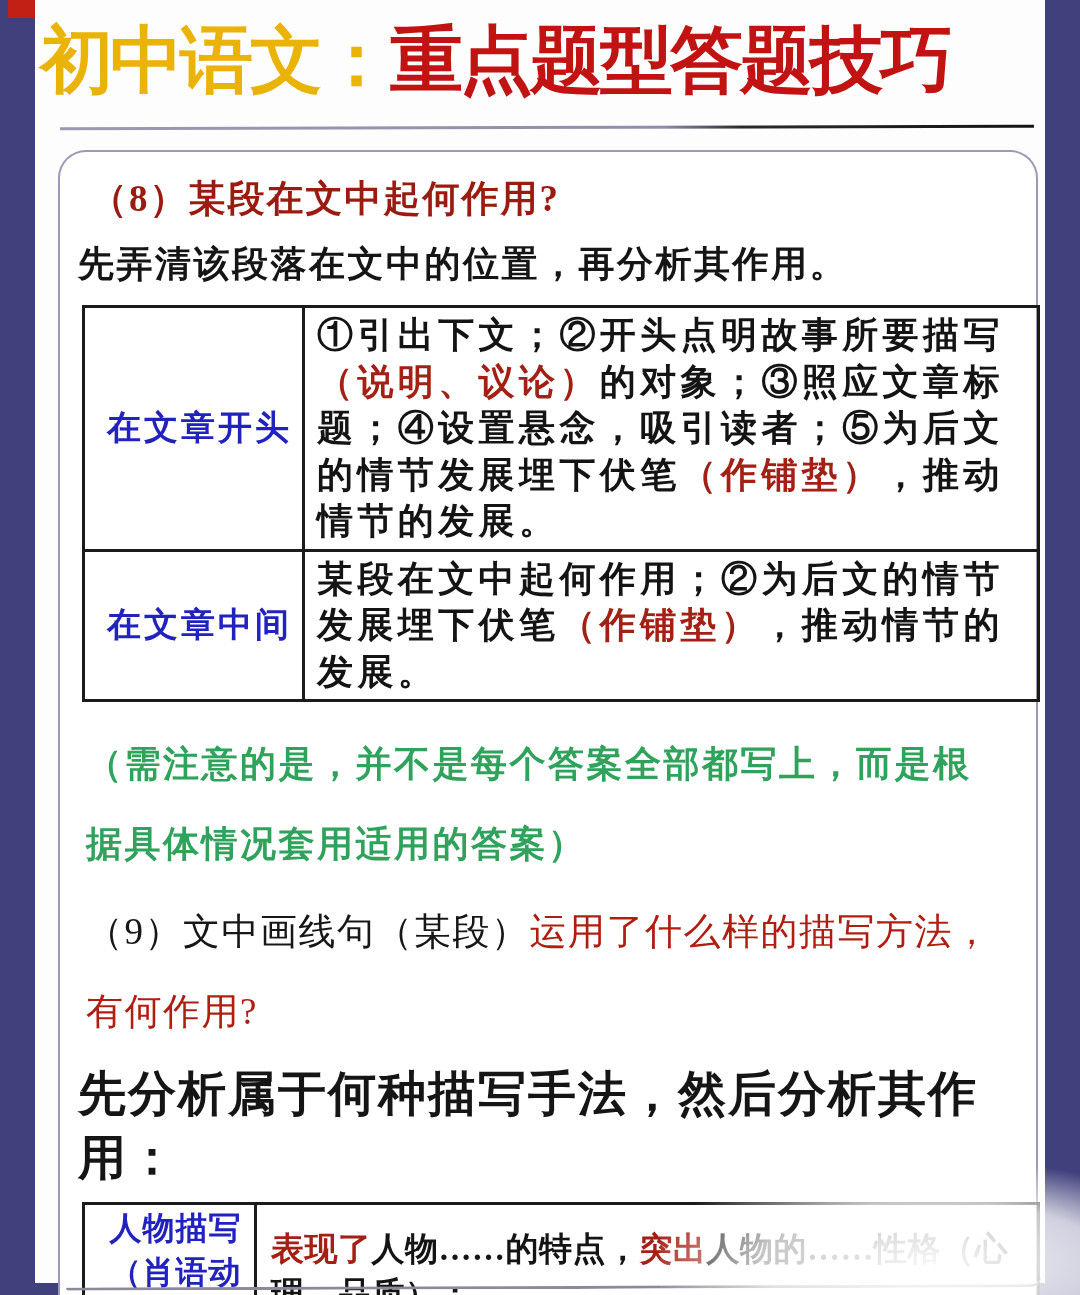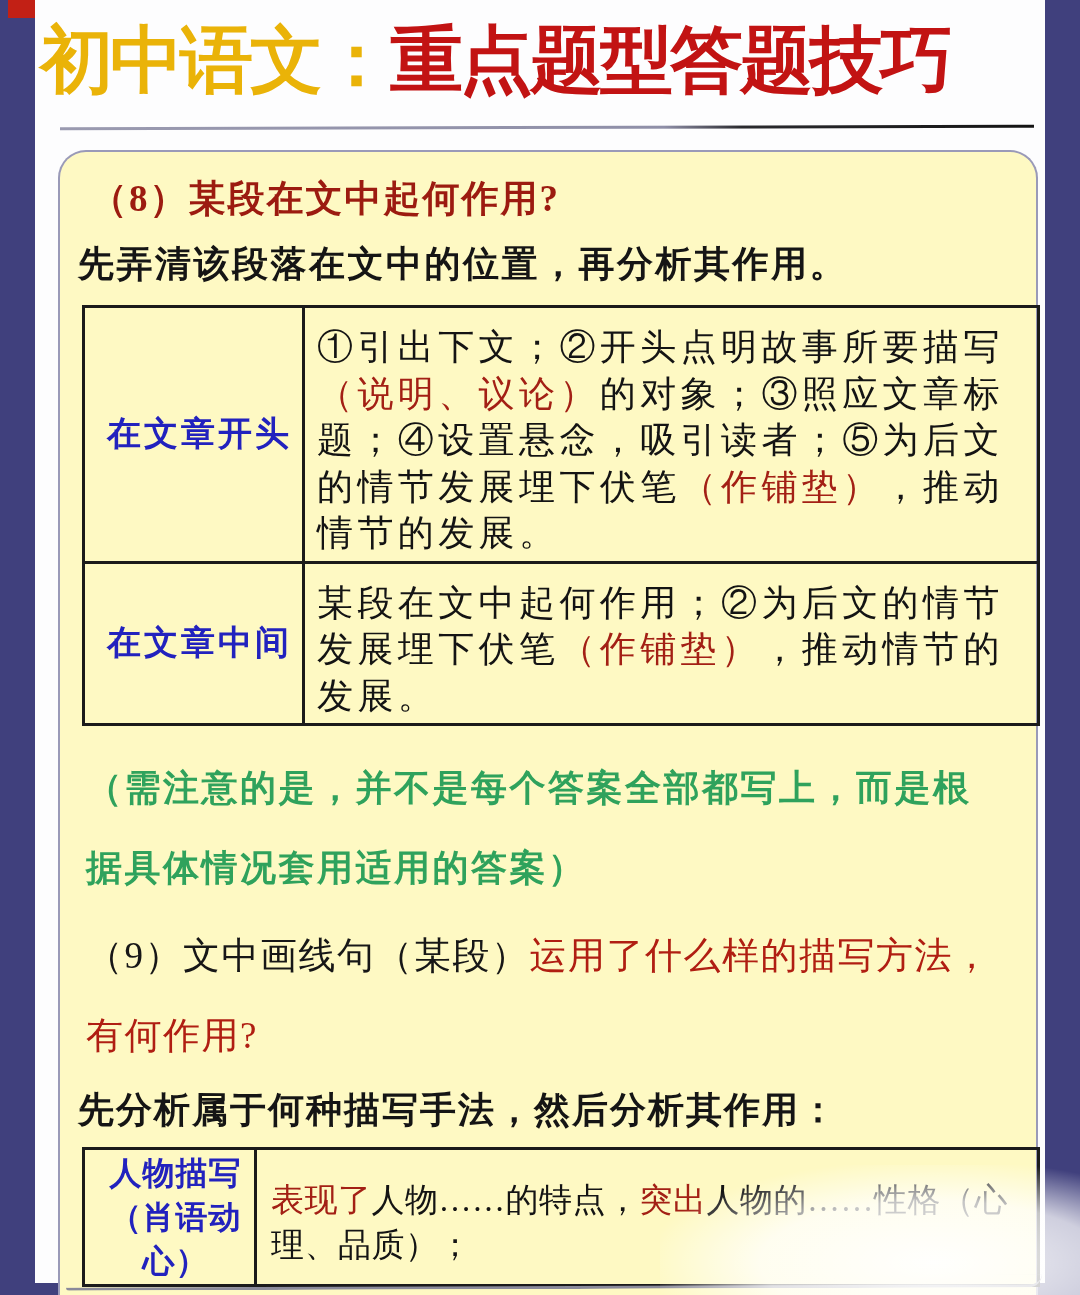--- a/index.html
+++ b/index.html
@@ -29,21 +29,21 @@
   .title .t-red{color:#C21313;}
   .title-rule{
     position:absolute;left:22px;right:8px;top:118px;height:3px;
     background:linear-gradient(to right,#9A9AB0 0%,#8F8FA8 62%,#2A2A2E 70%,#141414 100%);
     transform:rotate(-0.15deg);
   }
   
   .card{
     position:absolute;left:58px;top:150px;width:980px;bottom:0;
     box-sizing:border-box;
-    background:#fef9c3;
+    background:#ffffff;
     border:2px solid #9A9AB8;border-bottom:none;
     border-radius:28px 28px 0 0;
     padding:20px 14px 0 14px;
   }
   .card:after{
     content:"";position:absolute;left:6px;right:-6px;bottom:6px;height:10px;
     border-bottom:3px solid #8A8A9A;border-radius:0 0 40px 10px;
     transform:rotate(-0.2deg);
   }
   .h-red{
@@ -60,23 +60,23 @@
   .t2{width:958px;}
   td{border:3px solid #1B1B1B;vertical-align:middle;box-sizing:border-box;}
   .lbl{
     text-align:center;color:#2222BE;font-weight:bold;
     font-size:34px;letter-spacing:3px;
   }
   .t1 .lbl{width:220px;}
   .t2 .lbl{width:172px;font-size:32px;letter-spacing:1px;}
   .lbl .lline{display:block;line-height:44px;padding-left:12px;}
   .cnt{
-    padding:16px 8px 4px 12px;color:#141414;
+    padding:4px 8px 4px 12px;color:#141414;
     font-size:36px;line-height:46.5px;letter-spacing:4.4px;
-    font-weight:400;
+    font-weight:700;
   }
   .t1 .row1{height:232px;}
   .t1 .row2{height:145px;}
   .t1 .row3{height:112px;}
   .t2 .cnt{font-size:33px;line-height:45px;letter-spacing:0.5px;padding-left:14px;}
   .t2 .row1{height:92px;}
   .red{color:#A32015;}
   
   .green-note{
     margin:22px 40px 6px 12px;
@@ -84,21 +84,21 @@
     font-weight:bold;letter-spacing:2.5px;
   }
   .h9{
     margin:8px 30px 4px 12px;
     font-size:37px;line-height:80px;font-weight:normal;letter-spacing:1.5px;
   }
   .h9 .blk{color:#171717;}
   .h9 .red9{color:#B01E12;}
   .intro9{
     margin:10px 0 12px 4px;
-    font-size:36px;color:#151515;letter-spacing:2px;font-weight:600;
+    font-size:48px;color:#151515;letter-spacing:2px;font-weight:600;
   }
   
   .glow{
     position:absolute;right:0;bottom:0;width:420px;height:130px;
     background:radial-gradient(ellipse at 65% 75%,rgba(255,255,255,0.97) 0%,rgba(255,255,255,0.75) 45%,rgba(255,255,255,0) 75%);
     pointer-events:none;
   }
 </style>
 </head>
 <body>

